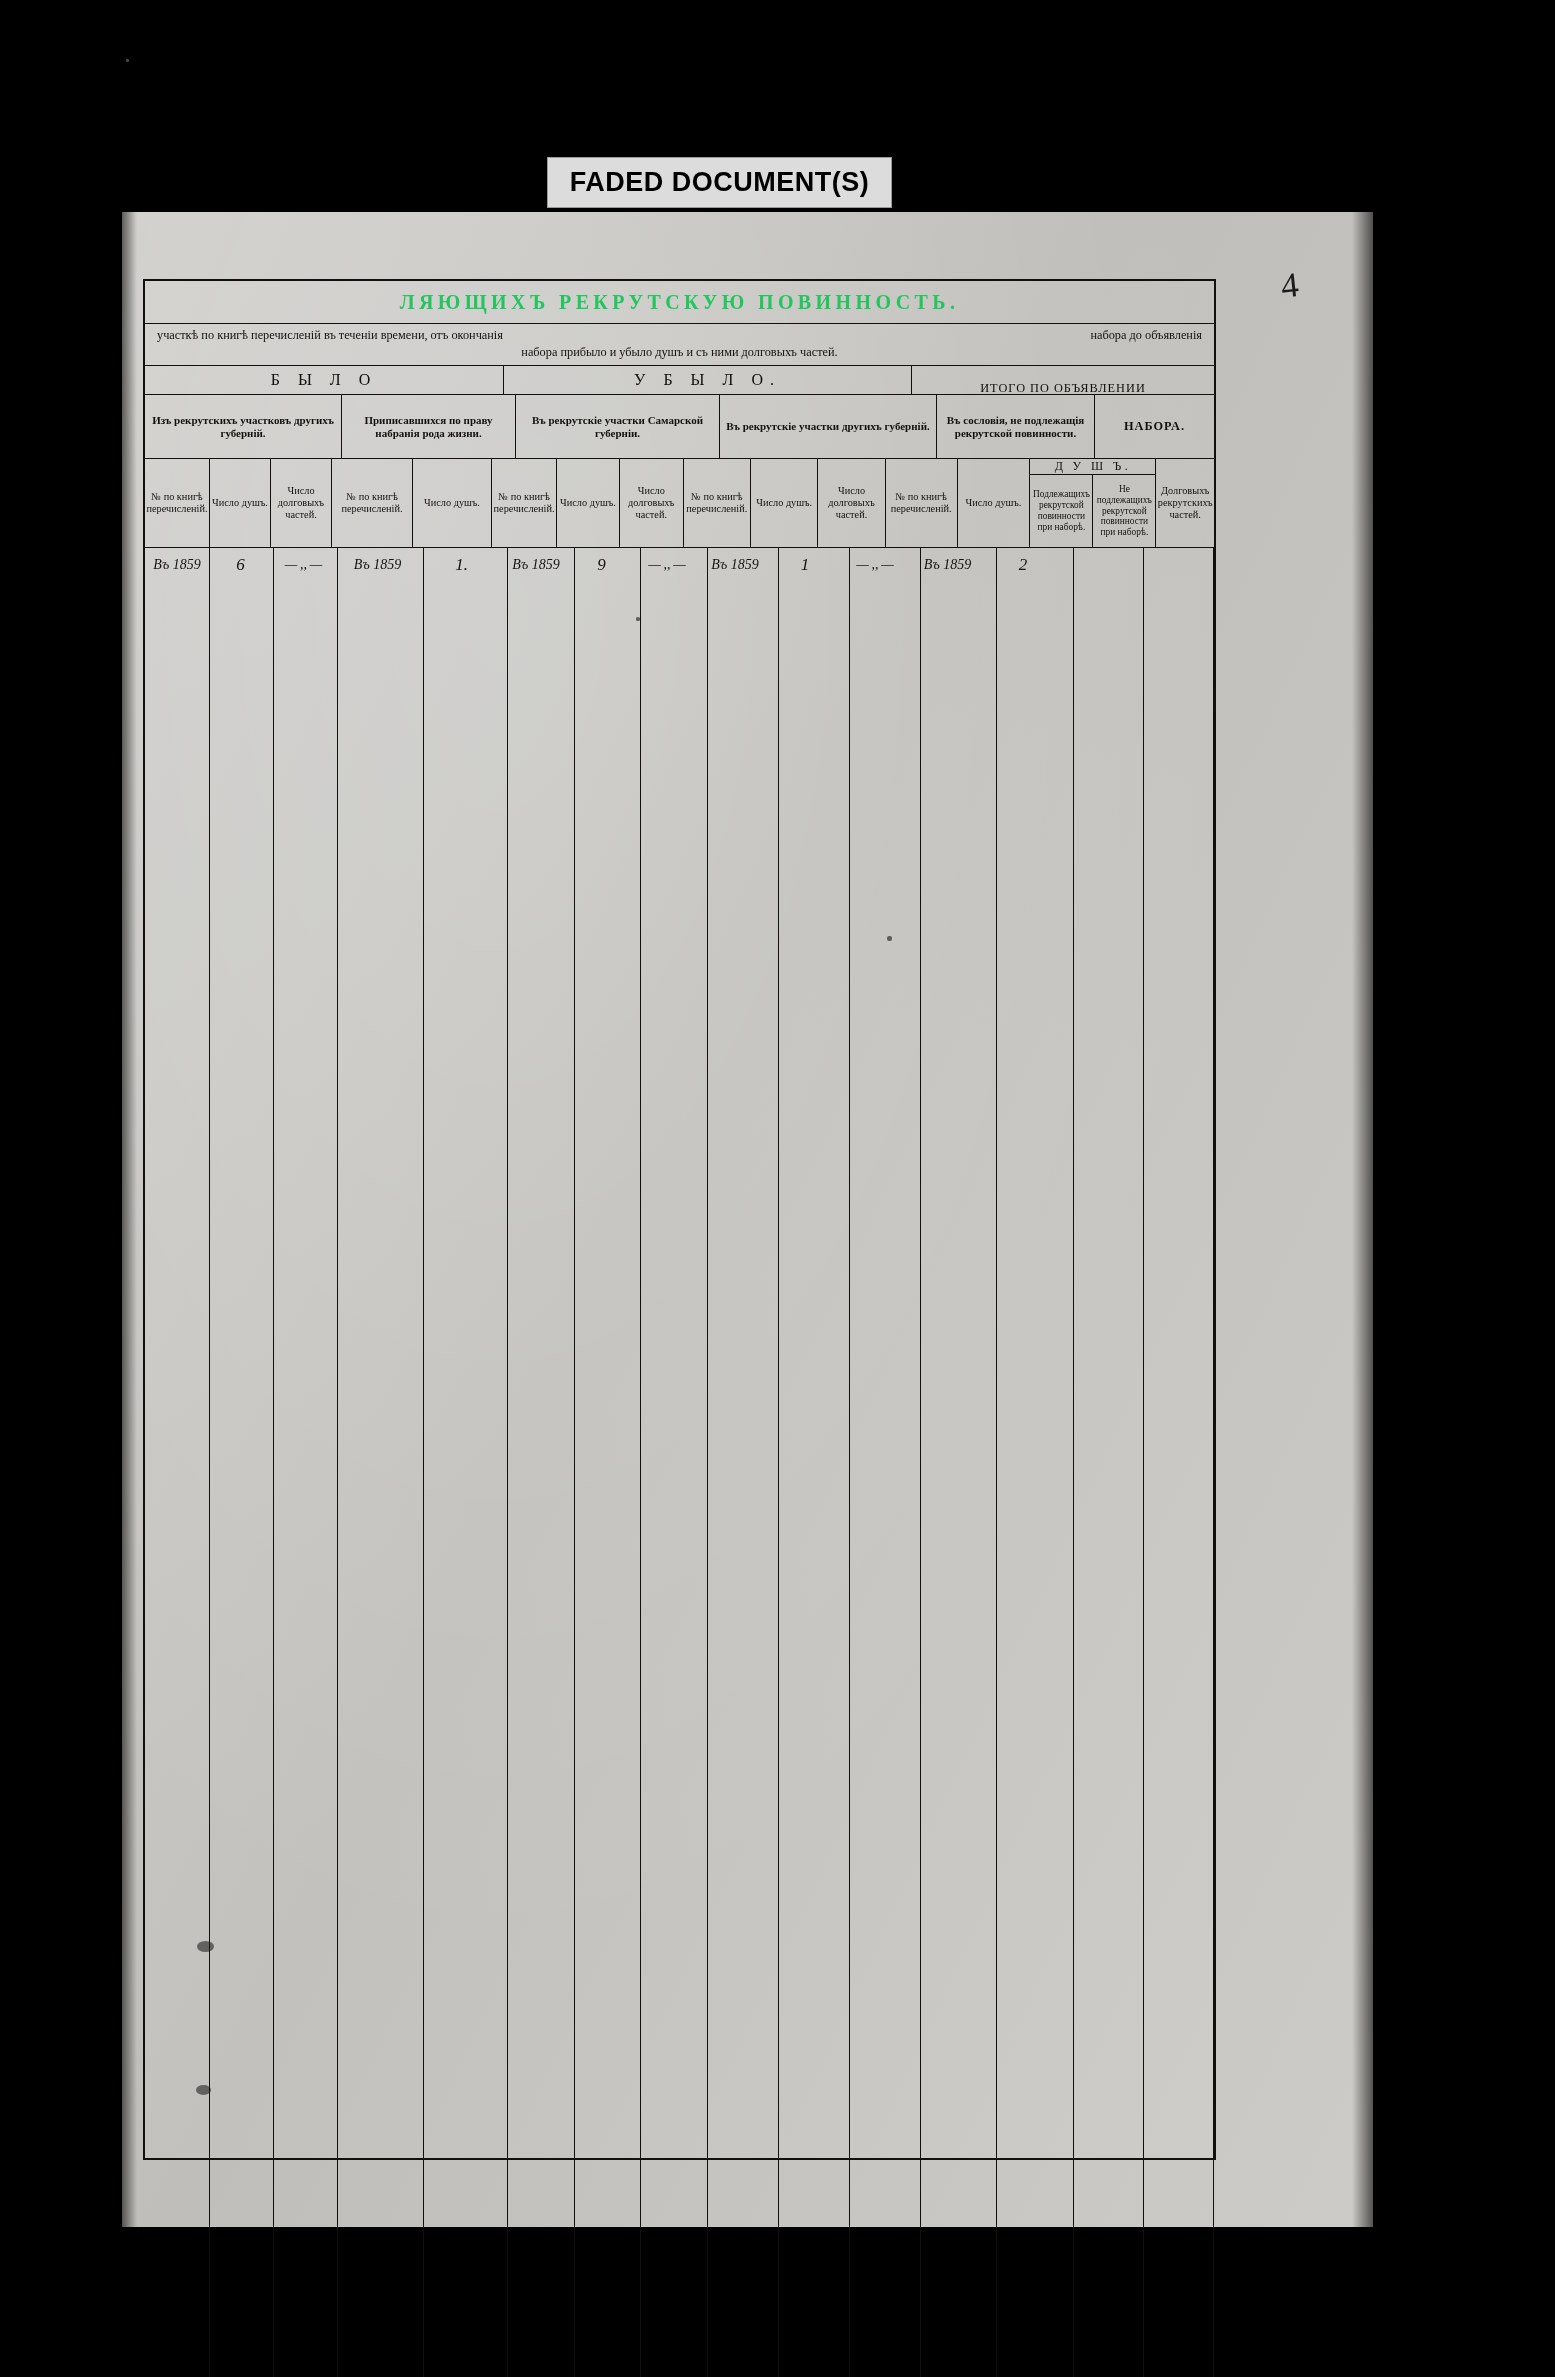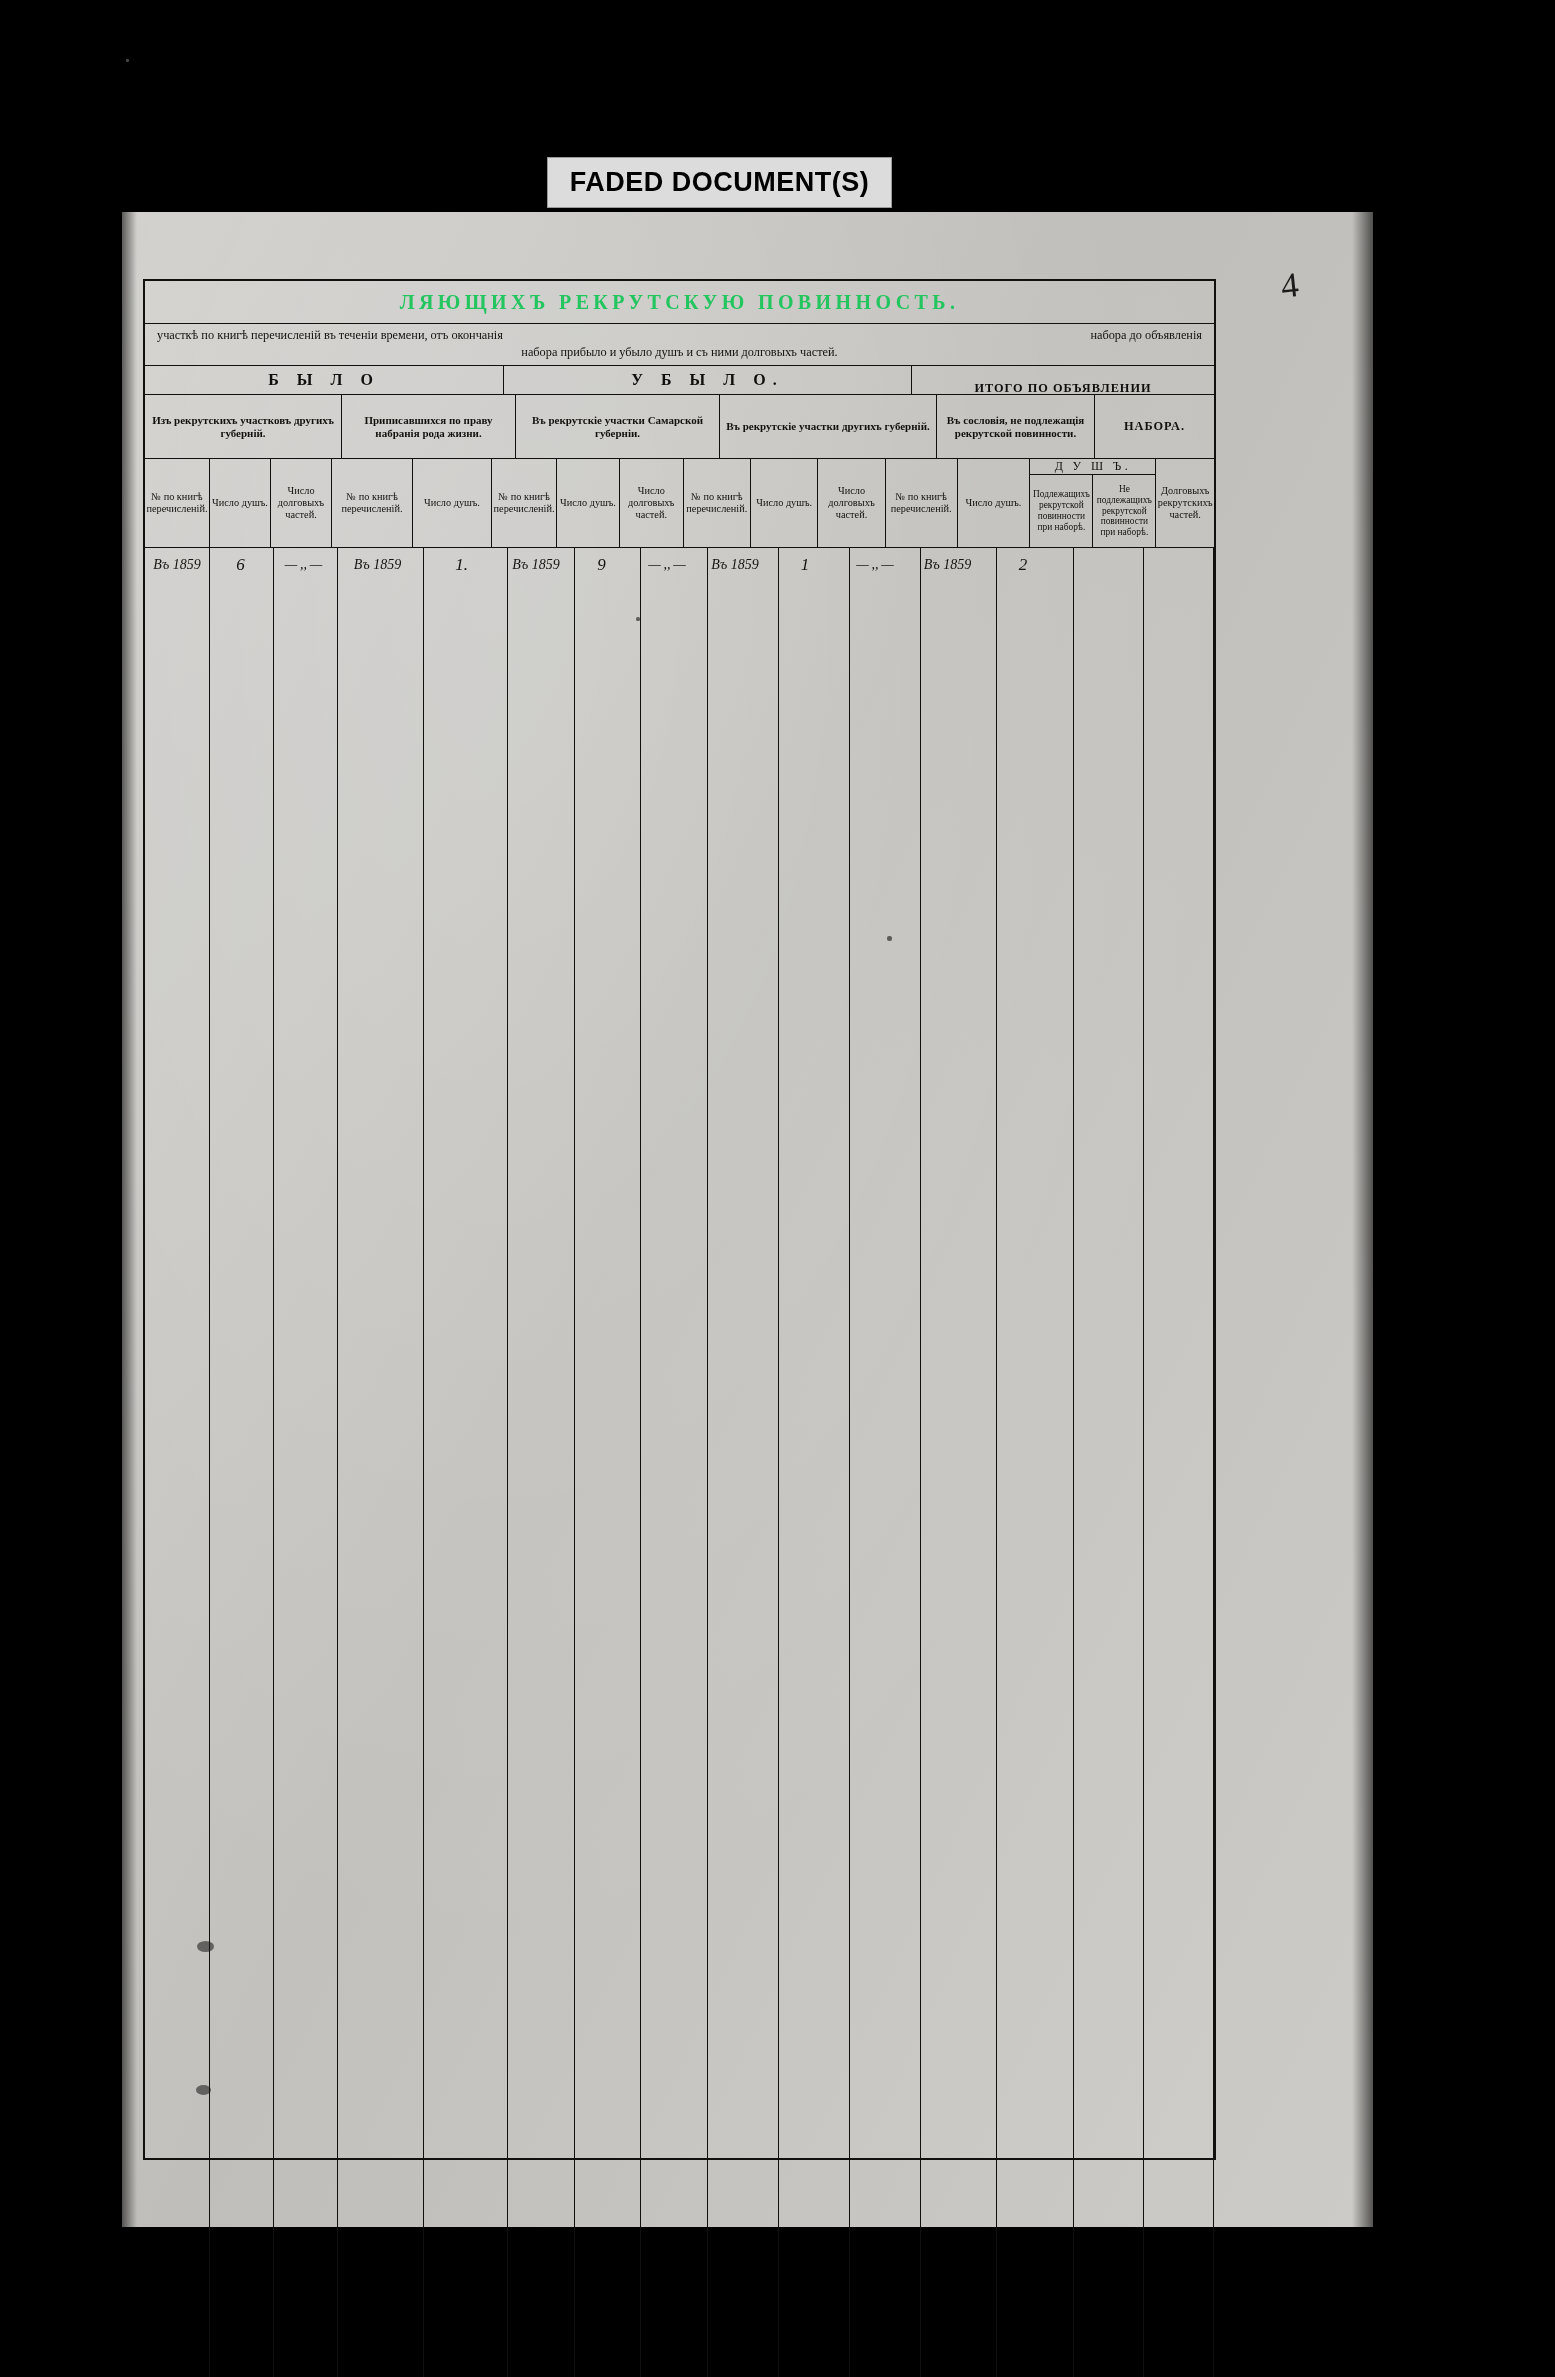--- a/index.html
+++ b/index.html
@@ -133,21 +133,21 @@
   
   #band {
     display: flex;
     height: 28px;
     border-bottom: 1.5px solid #12100e;
   }
   .band-cell {
     display: flex;
     align-items: center;
     justify-content: center;
-    font-weight: bold;
+    font-weight: normal;
     font-size: 16px;
     letter-spacing: 7px;
     color: #100f0d;
     border-right: 1.5px solid #12100e;
   }
   .band-cell:last-child { border-right: none; margin-top: 16px; }
 
   
   #groups {
     display: flex;

